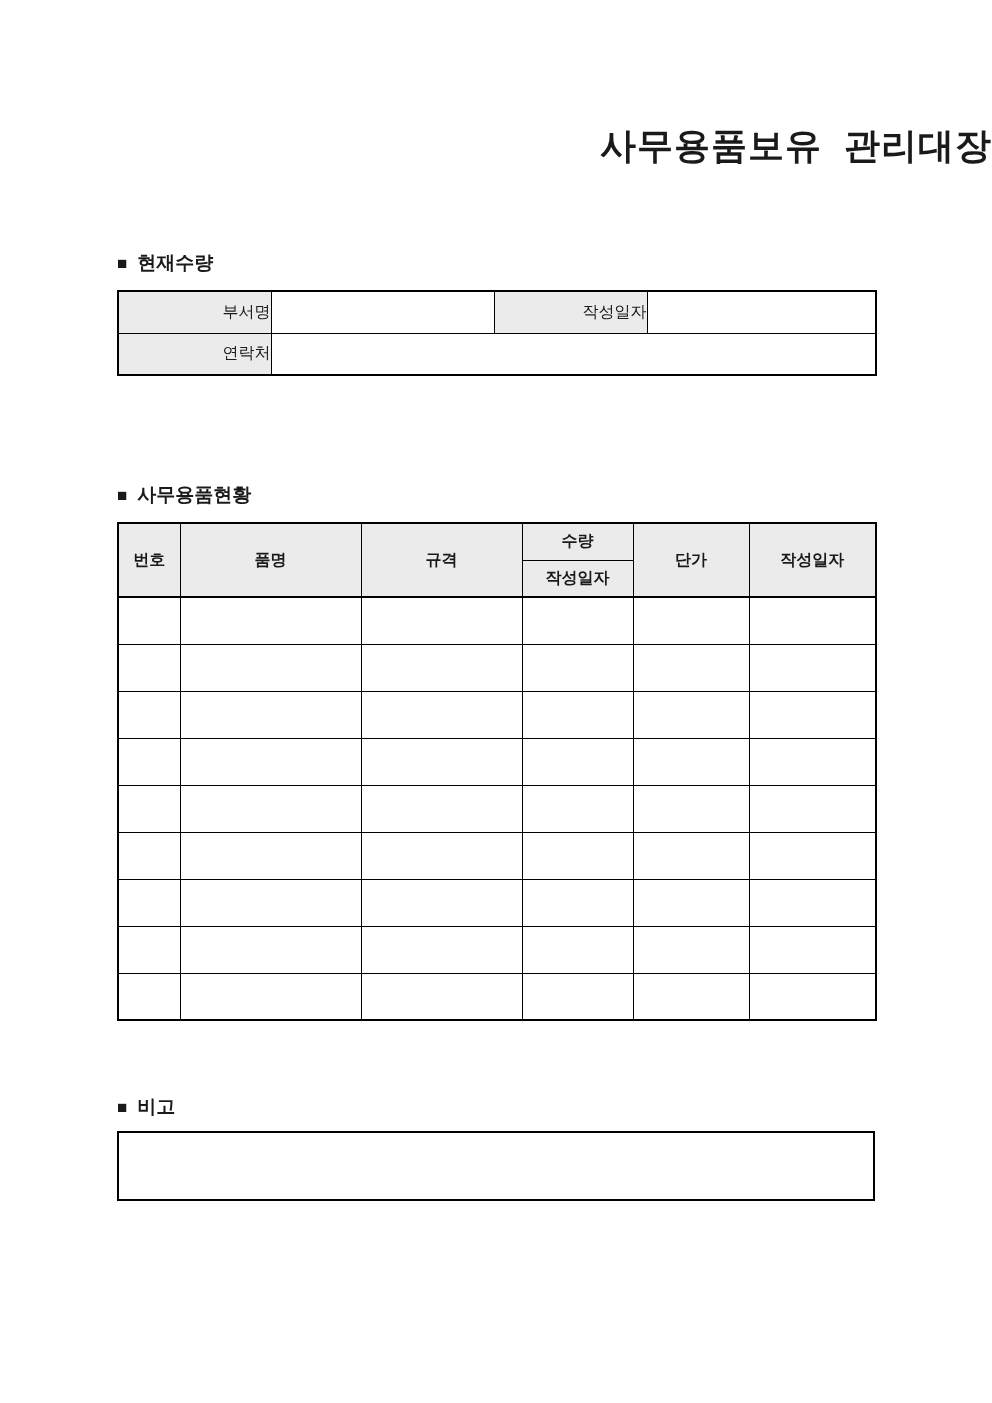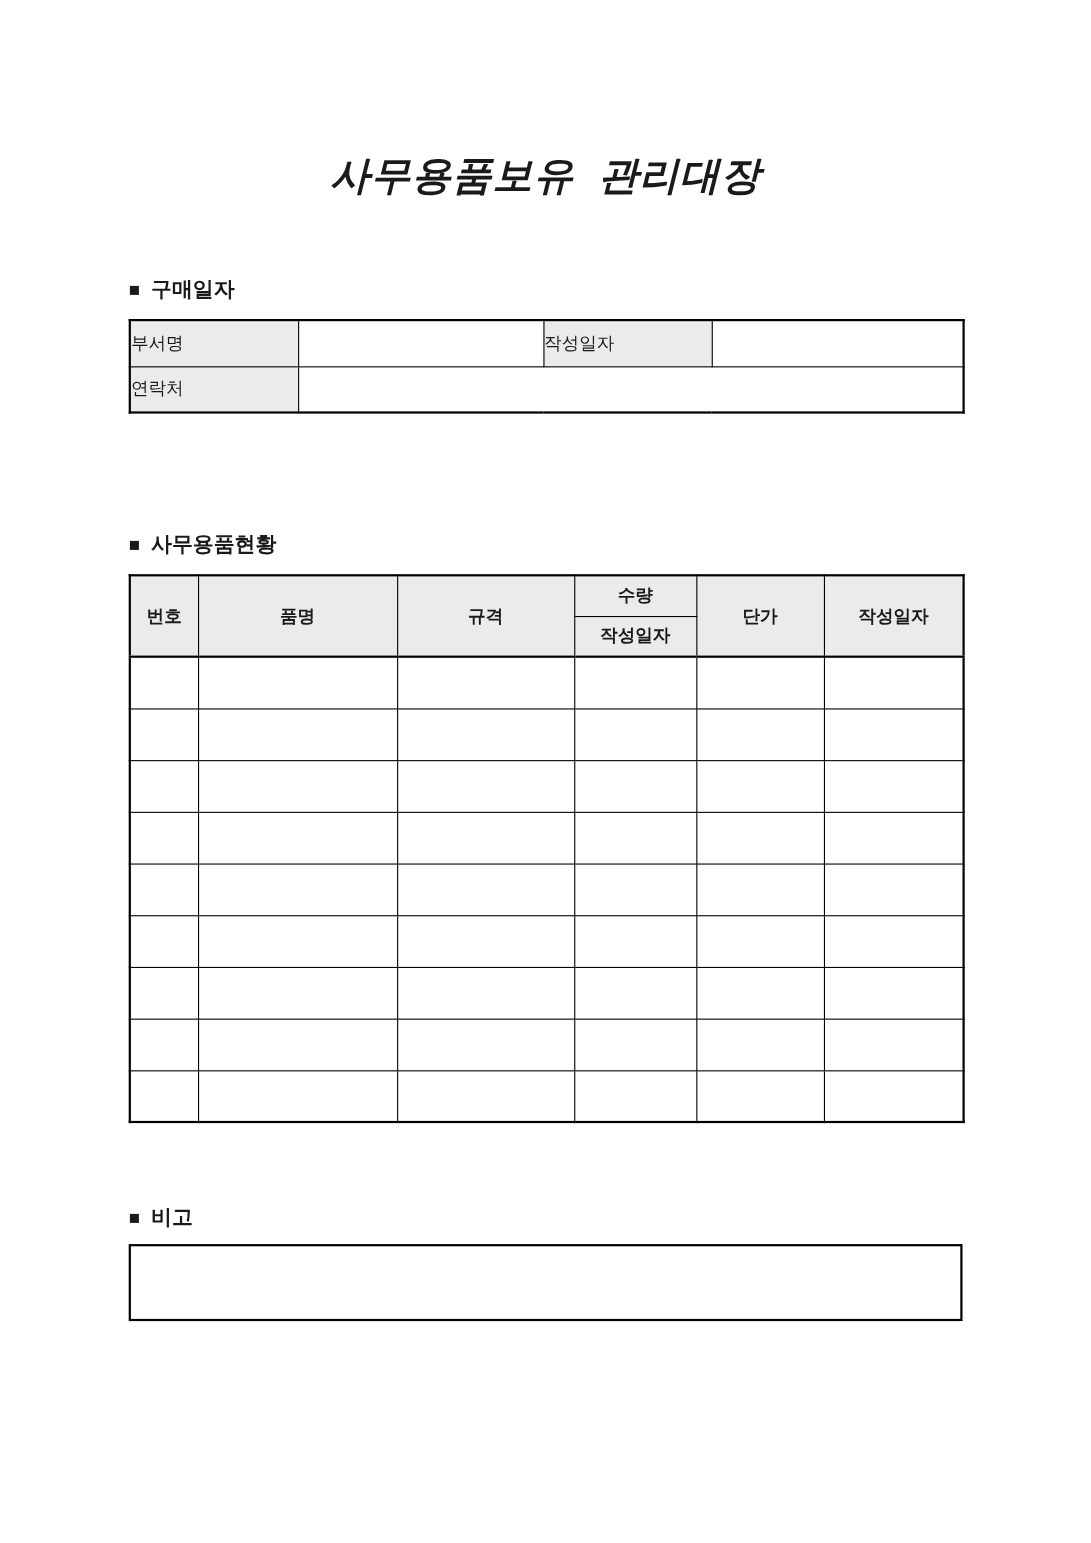--- a/index.html
+++ b/index.html
@@ -10,29 +10,28 @@
   }
   .page {
     position: relative;
     width: 992px;
     height: 1403px;
     background: #ffffff;
     overflow: hidden;
   }
   .doc-title {
     position: absolute;
-    top: 136px;
+    top: 122px;
     left: 0;
     width: 992px;
-    text-align: center;
+    text-align: right;
     font-size: 36px;
     font-weight: bold;
     letter-spacing: 1px;
     white-space: pre;
-    font-style: italic;
   }
   .section-heading {
     position: absolute;
     left: 117px;
     font-size: 19px;
     font-weight: bold;
     display: flex;
     align-items: center;
     gap: 10px;
     white-space: nowrap;
@@ -53,21 +52,21 @@
     width: 758px;
     background: #ffffff;
   }
   table, th, td { border: 1px solid #000000; }
   table { border-width: 2px; }
 
   .basic-table { top: 290px; }
   .basic-table tr { height: 42px; }
   .basic-table td {
     font-size: 16px;
-    text-align: left;
+    text-align: right;
     vertical-align: middle;
     font-weight: normal;
   }
   td.label-cell { background: #ebebeb; }
 
   .supplies-table { top: 522px; }
   .supplies-table thead tr { height: 37px; }
   .supplies-table tbody tr { height: 47px; }
   .supplies-table th {
     background: #ebebeb;
@@ -94,21 +93,21 @@
 </style>
 </head>
 <body>
 
 <div class="page">
 
   <div class="doc-title">사무용품보유  관리대장</div>
 
   <div class="section-heading heading-basic">
     <span class="bullet">■</span>
-    <span>구매일자</span>
+    <span>현재수량</span>
   </div>
 
   <table class="basic-table">
     <colgroup>
       <col style="width:153px">
         <col style="width:223px">
         <col style="width:153px">
         <col style="width:229px">
     </colgroup>
     <tbody>

